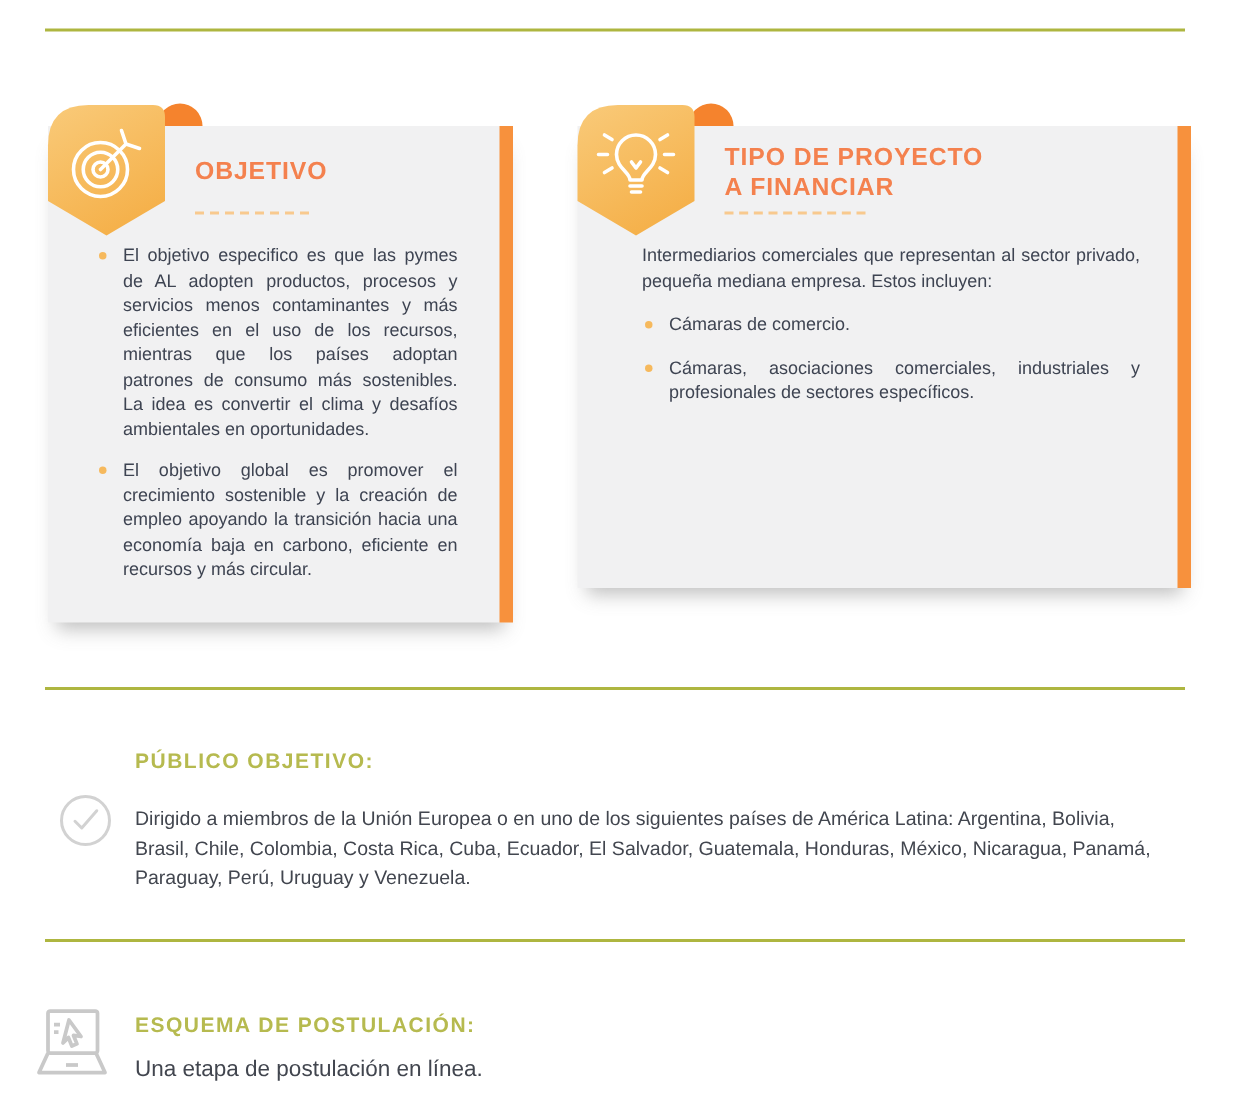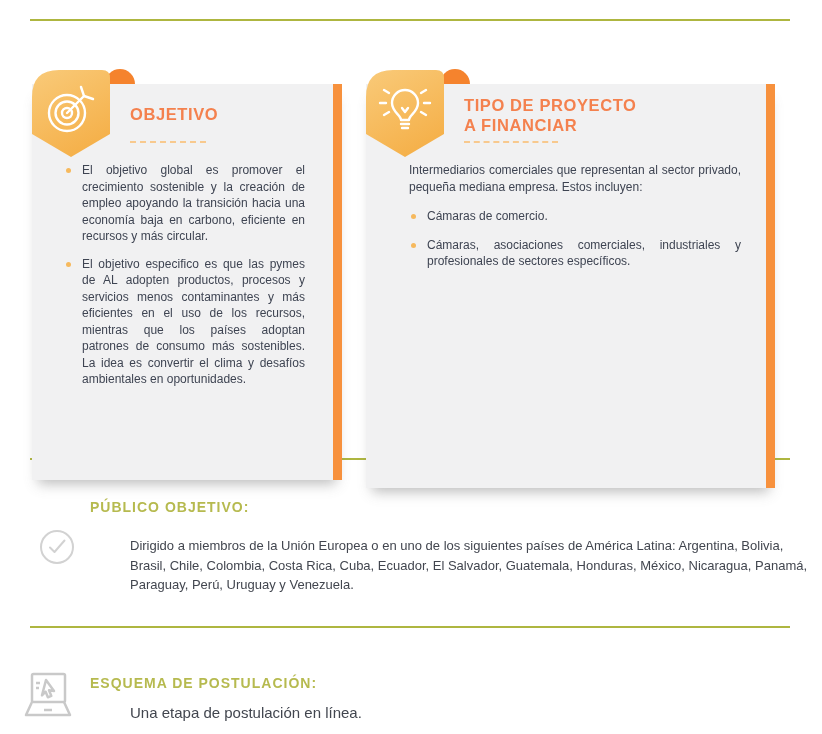--- a/index.html
+++ b/index.html
@@ -8,22 +8,22 @@
     background:#ffffff;
     font-family:"Liberation Sans", sans-serif;
   }
   .divider{position:absolute;left:30px;width:760px;height:2px;background:#aeb640;}
   #divider-top{top:19px;}
   #divider-mid{top:458px;}
   #divider-bottom{top:626px;}
 
   
   .card{position:absolute;top:84px;}
-  .card--left{left:32px;width:310px;height:396px;}
-  .card--right{left:366px;width:409px;height:404px;}
+  .card--left{left:32px;width:310px;height:331px;}
+  .card--right{left:385px;width:409px;height:308px;}
   .card-bg{
     position:absolute;inset:0;background:#f1f1f2;z-index:1;
     box-shadow:0 10px 12px -6px rgba(110,110,110,.45);
   }
   .accent-bar{position:absolute;top:0;right:0;width:9px;height:100%;background:#f7913d;z-index:2;}
   .fold{position:absolute;top:-15px;width:30px;height:30px;border-radius:50%;background:#f5832d;z-index:0;}
   .card--left .fold{left:73px;}
   .card--right .fold{left:74px;}
   .badge{position:absolute;top:-14px;left:-1px;width:80px;height:90px;z-index:3;}
 
@@ -49,21 +49,21 @@
   .bullet{display:flex;margin:0 0 11px 0;}
   .card--right .bullet{margin-bottom:12px;}
   .dot{flex:0 0 5px;width:5px;height:5px;border-radius:50%;background:#f6b95d;margin:6px 11px 0 2px;}
   .bullet .txt{flex:1;}
 
   
   .section-heading{
     position:absolute;left:90px;color:#b6ba4f;font-weight:bold;
     font-size:14px;letter-spacing:1px;
   }
-  .section-body{position:absolute;left:90px;color:#42464f;margin-left:40px;}
+  .section-body{position:absolute;left:90px;color:#42464f;}
   #sec1-heading{top:499px;}
   #sec1-body{top:536px;width:688px;font-size:13px;line-height:19.5px;}
   #sec2-heading{top:675px;}
   #sec2-body{top:704px;font-size:15px;}
   .gray-icon{position:absolute;}
   #check-icon-wrap{left:38px;top:528px;}
   #laptop-icon-wrap{left:22px;top:670px;}
 </style>
 </head>
 <body>
@@ -91,25 +91,25 @@
     </g>
   </svg>
   <div class="card-content">
     <div class="card-title">
       <span>OBJETIVO</span>
     </div>
     <div class="dashes"></div>
     <div class="card-body">
       <div class="bullet">
         <span class="dot"></span>
-        <span class="txt">El objetivo global es promover el crecimiento sostenible y la creación de empleo apoyando la transición hacia una economía baja en carbono, eficiente en recursos y más circular.</span>
+        <span class="txt">El objetivo especifico es que las pymes de AL adopten productos, procesos y servicios menos contaminantes y más eficientes en el uso de los recursos, mientras que los países adoptan patrones de consumo más sostenibles. La idea es convertir el clima y desafíos ambientales en oportunidades.</span>
       </div>
       <div class="bullet">
         <span class="dot"></span>
-        <span class="txt">El objetivo especifico es que las pymes de AL adopten productos, procesos y servicios menos contaminantes y más eficientes en el uso de los recursos, mientras que los países adoptan patrones de consumo más sostenibles. La idea es convertir el clima y desafíos ambientales en oportunidades.</span>
+        <span class="txt">El objetivo global es promover el crecimiento sostenible y la creación de empleo apoyando la transición hacia una economía baja en carbono, eficiente en recursos y más circular.</span>
       </div>
     </div>
   </div>
 </div>
 
 <div class="card card--right">
   <div class="fold"></div>
   <div class="card-bg"></div>
   <div class="accent-bar"></div>
   <svg class="badge" viewBox="0 0 80 90">

